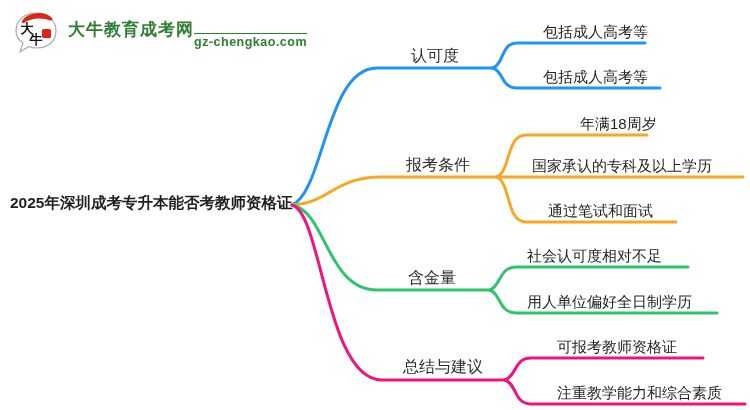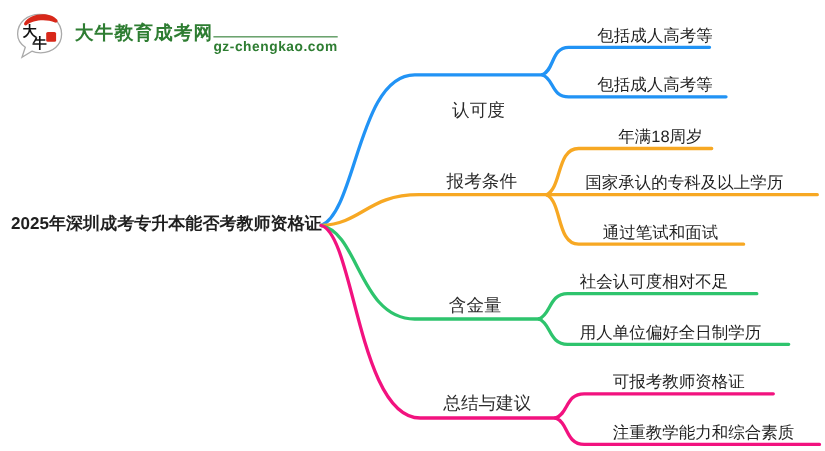--- a/index.html
+++ b/index.html
@@ -21,28 +21,28 @@
 
   
   .node{position:absolute;color:#1a1a1a;white-space:nowrap;}
   .root-label{
     left:10px;top:193px;width:278px;text-align:center;
     font-size:15.5px;font-weight:bold;color:#1f1f1f;letter-spacing:0;
   }
   .branch-label{font-size:16px;color:#2b2b2b;text-align:center;}
   .child-label{font-size:15px;color:#1f1f1f;}
 
-  .b1-label{left:376px;top:46px;width:118px;margin-top:44px;}
+  .b1-label{left:376px;top:46px;width:118px;}
   .b2-label{left:378px;top:155px;width:120px;}
   .b3-label{left:374px;top:268px;width:116px;}
   .b4-label{left:380px;top:357px;width:126px;}
 
   .b1c1{left:543px;top:23px;}
   .b1c2{left:543px;top:68px;}
-  .b2c1{left:562px;top:115px;}
+  .b2c1{left:580px;top:115px;}
   .b2c2{left:532px;top:157px;}
   .b2c3{left:548px;top:202px;}
   .b3c1{left:527px;top:247px;}
   .b3c2{left:527px;top:293px;}
   .b4c1{left:557px;top:338px;}
   .b4c2{left:557px;top:384px;}
 </style>
 </head>
 <body>
 

